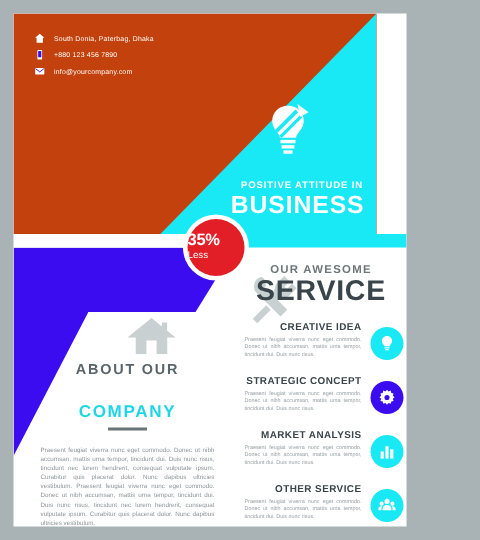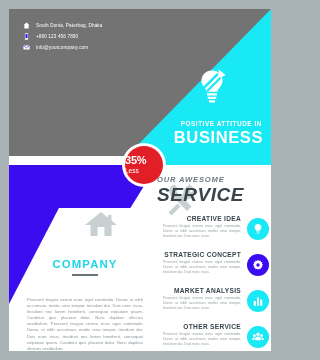--- a/index.html
+++ b/index.html
@@ -12,22 +12,22 @@
   .poster{
     position:absolute;
     left:9px; top:9px;
     width:262px; height:342px;
     background:#ffffff;
     overflow:hidden;
   }
 
   
   .hero{
-    position:absolute; left:0; top:0; width:262px; height:147px;
-    background:#737373;
+    position:absolute; left:0; top:0; width:242px; height:147px;
+    background:#c2410c;
     overflow:hidden;
   }
   .hero-cyan{
     position:absolute; right:0; top:0; width:262px; height:147px;
     background:#19e8f5;
     clip-path:polygon(100% 0, 100% 100%, 45% 100%);
   }
   .bulb-hero{
     position:absolute; right:44px; top:60px;
     width:30px;height:38px;
@@ -108,21 +108,21 @@
   .about-body{
     position:absolute; left:0; top:288px; width:152px;
     padding:0 18px; box-sizing:border-box;
     color:#8b9499; font-size:4.2px; line-height:6.1px;
     text-align:justify;
   }
 
   
   .svc-head{
     position:absolute; left:148px; top:166px; width:114px;
-    text-align:left; padding-right:0; box-sizing:border-box;font-style:italic;
+    text-align:center; padding-right:0; box-sizing:border-box;
   }
   .svc-k{ color:#6d777b;font-size:7.6px;letter-spacing:.85px;font-weight:600; }
   .svc-t{ color:#39454a;font-size:19px;letter-spacing:.5px;font-weight:bold;margin-top:0px; }
   .tools{
     position:absolute; left:155px; top:172px;
     width:36px;height:36px;
   }
 
   .svc-list{ position:absolute; left:148px; top:206px; width:114px; }
   .svc-item{
@@ -197,20 +197,21 @@
   </div>
 
   <div class="wedge"></div>
   <svg class="house" viewBox="0 0 34 27">
     <path fill="#c8d0d1" d="M17 2 L33 15 H27.5 V26 H6.5 V15 H1 Z"></path>
     <rect x="24" y="5" width="3.4" height="6" fill="#c8d0d1"></rect>
     <rect x="13.6" y="17" width="6.8" height="9" fill="#ffffff"></rect>
   </svg>
 
   <div class="about">
+    <div class="about-k">ABOUT OUR</div>
     <div class="about-c">COMPANY</div>
     <div class="about-rule"></div>
   </div>
   <div class="about-body">Praesent feugiat viverra nunc eget commodo. Donec ut nibh accumsan, mattis urna tempor, tincidunt dui. Duis nunc risus, tincidunt nec lorem hendrerit, consequat vulputate ipsum. Curabitur quis placerat dolor. Nunc dapibus ultricies vestibulum. Praesent feugiat viverra nunc eget commodo. Donec ut nibh accumsan, mattis urna tempor, tincidunt dui. Duis nunc risus, tincidunt nec lorem hendrerit, consequat vulputate ipsum. Curabitur quis placerat dolor. Nunc dapibus ultricies vestibulum.</div>
 
   <svg class="tools" viewBox="0 0 36 36">
     <g fill="#c8d0d1">
       <path d="M10.5 3.5 a6.5 6.5 0 0 0 -2.2 11.8 L23 30 l4.5 -4.5 L12.8 10.8 A6.5 6.5 0 0 0 10.5 3.5 Z"></path>
       <path d="M28.5 3 l-5.5 5.5 -2.2 7.2 -4.3 4.3 3.2 3.2 4.3 -4.3 7.2 -2.2 5.5 -5.5 -3 -3 -3.4 3.4 -1.6 -1.6 3.4 -3.4 Z" transform="translate(-3,0)"></path>
       <path d="M4.5 31.5 l9 -9 3 3 -9 9 Z"></path>

